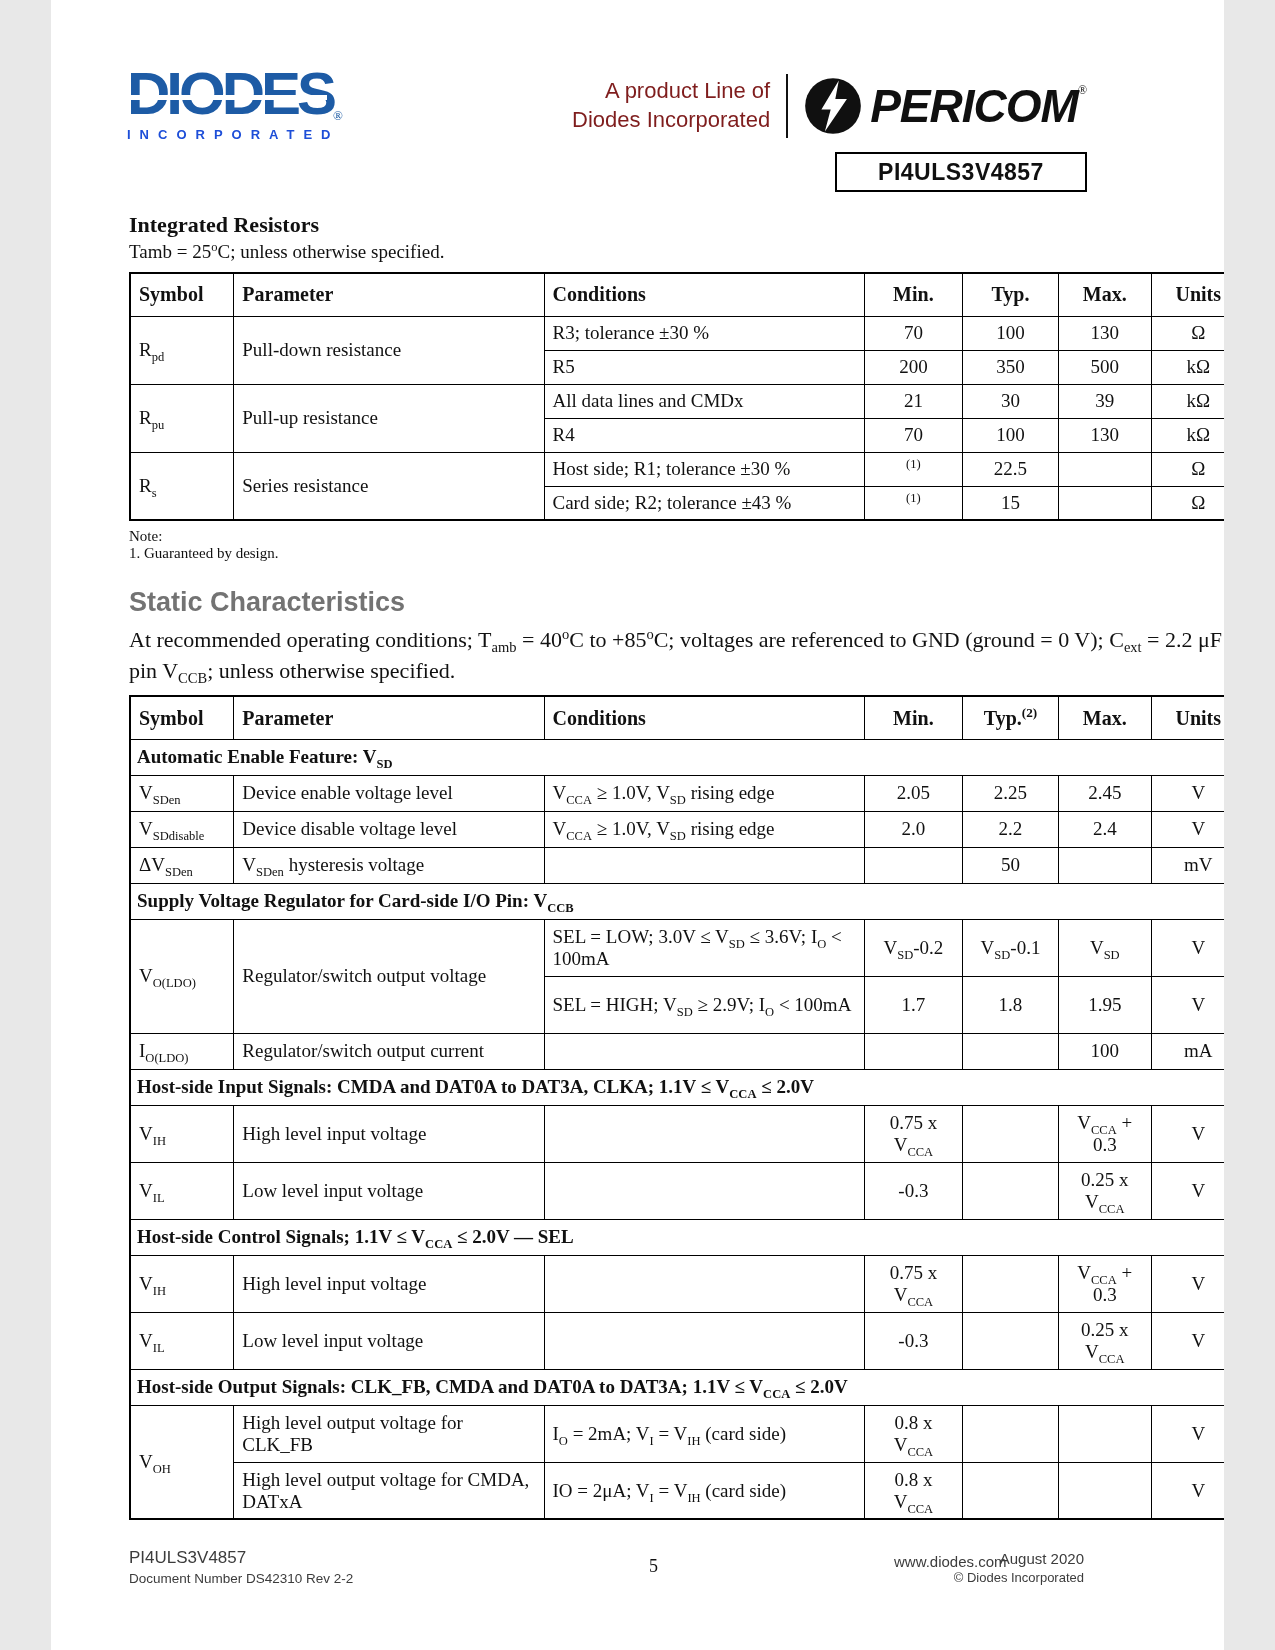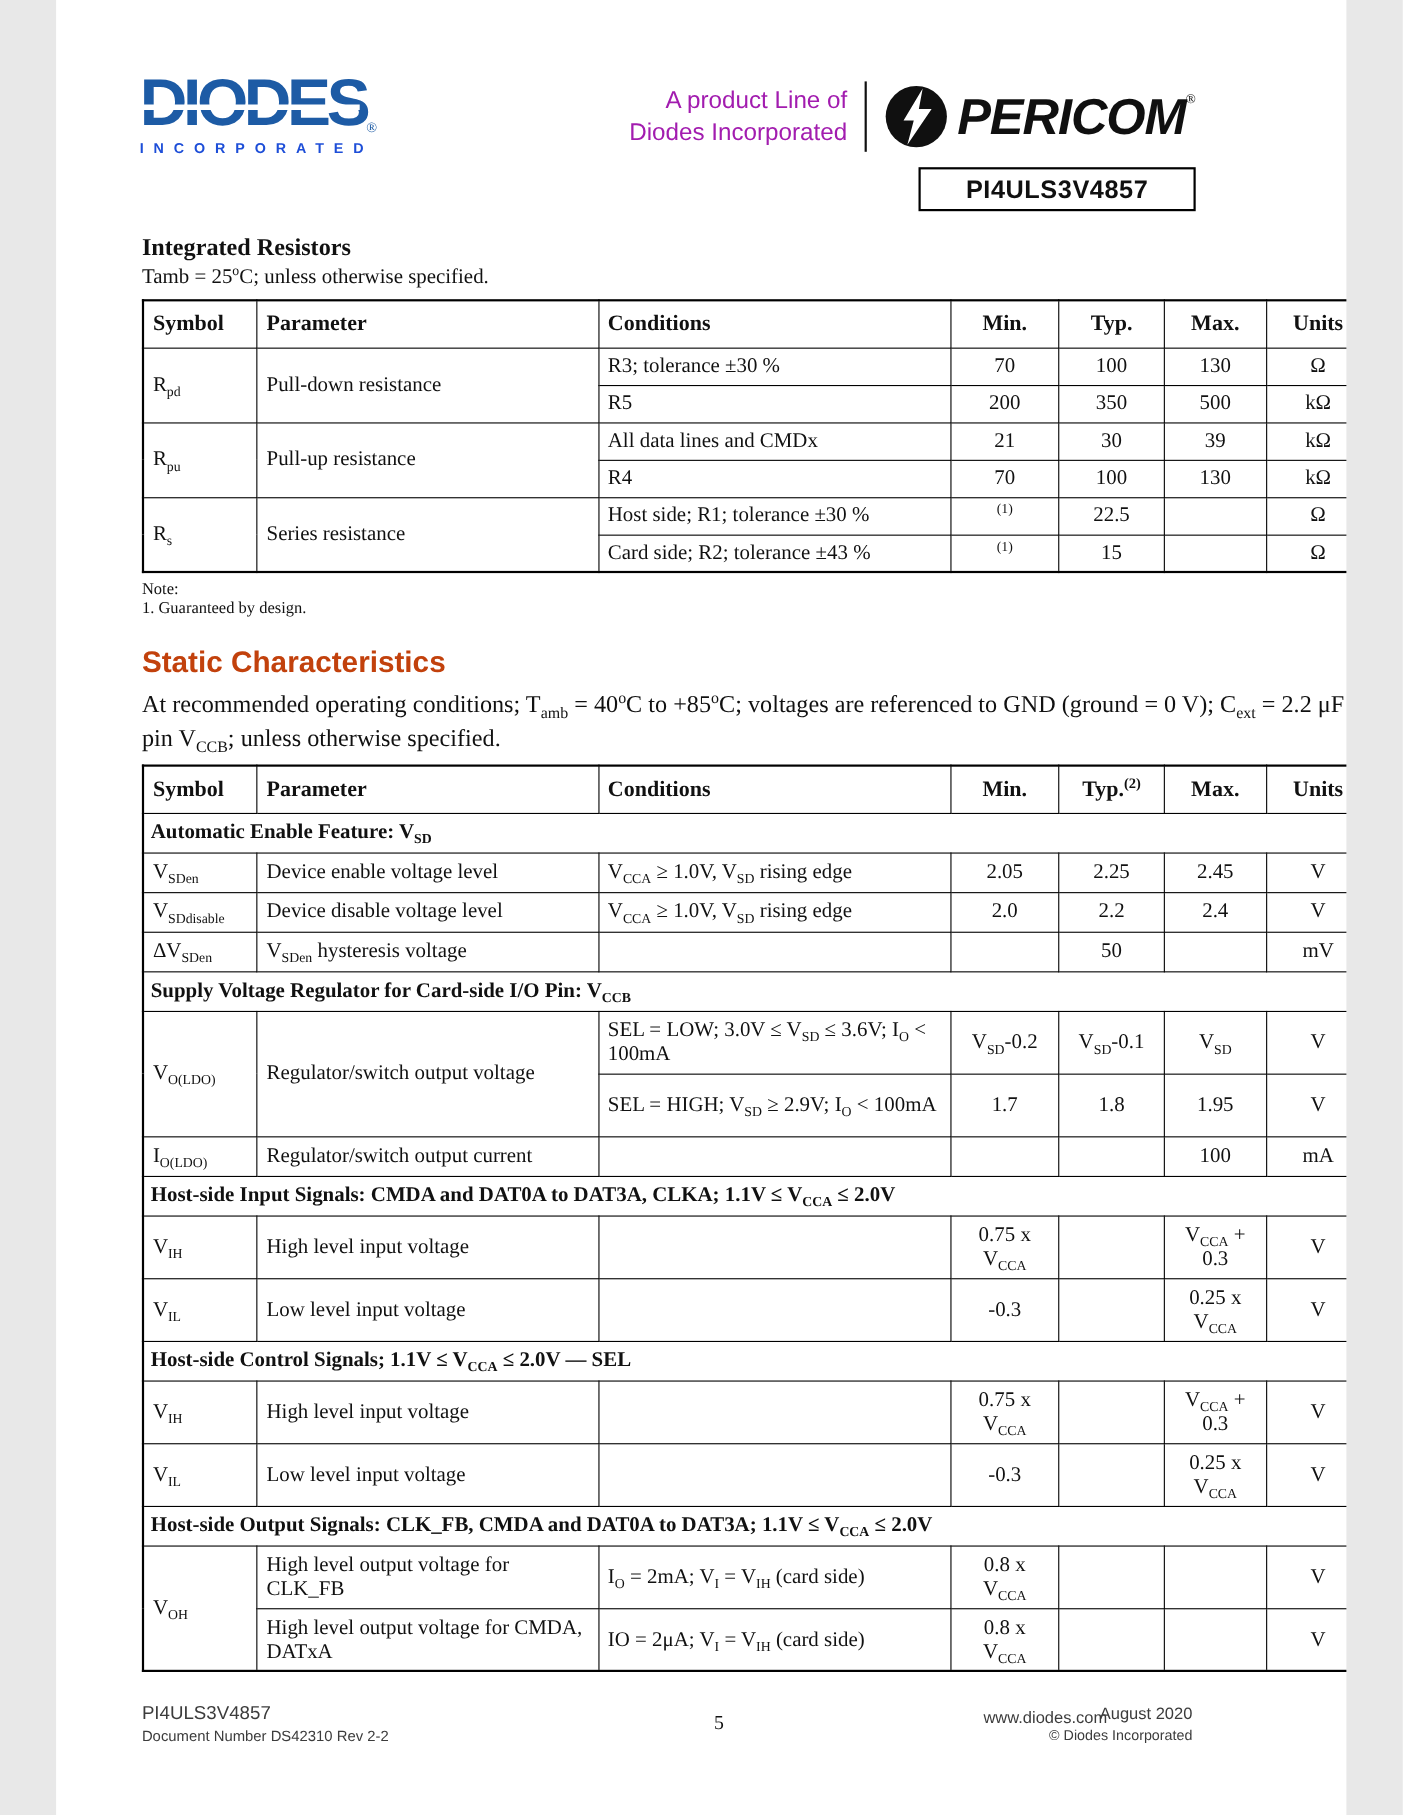--- a/index.html
+++ b/index.html
@@ -35,21 +35,21 @@
     white-space:nowrap;
   }
 
   .header-right {
     position:absolute; top:74px; right:137px;
     display:flex; align-items:center; gap:16px;
   }
   .product-line {
     text-align:right;
     font-family:"Liberation Sans", sans-serif;
-    font-size:22px; line-height:1.3; color:#a21caf;
+    font-size:22px; line-height:1.3; color:#7f1d1d;
   }
   .header-divider { width:2px; height:64px; background:#111; }
   .pericom-logo { display:flex; align-items:center; gap:8px;justify-content:space-between; }
   .pericom-bolt { width:58px; height:58px; }
   .pericom-word {
     font-family:"Liberation Sans", sans-serif;
     font-style:italic; font-weight:700; font-size:46px;
     letter-spacing:-1px; color:#101010; line-height:1;
   }
   .pericom-reg { font-size:12px; vertical-align:top; color:#101010; font-style:normal; }
@@ -93,21 +93,21 @@
     padding-left:6px; text-align:left;
   }
   .par-cell { overflow-wrap:anywhere; }
 
   .note-label { margin:7px 0 0 0; font-size:15px; }
   .note-line  { margin:0;          font-size:15px; }
 
   .sec2-title {
     margin:25px 0 0 0;
     font-family:"Liberation Sans", sans-serif;
-    font-weight:700; font-size:27px; color:#c2410c;
+    font-weight:700; font-size:27px; color:#737373;
     letter-spacing:0;
   }
   .sec2-intro { margin:6px 0 0 0; font-size:22px; line-height:1.42; }
 
   
   .footer-left {
     position:absolute; left:78px; top:1548px;
     font-family:"Liberation Sans", sans-serif; color:#3c3c3c;
   }
   .footer-part { font-size:17px; }

